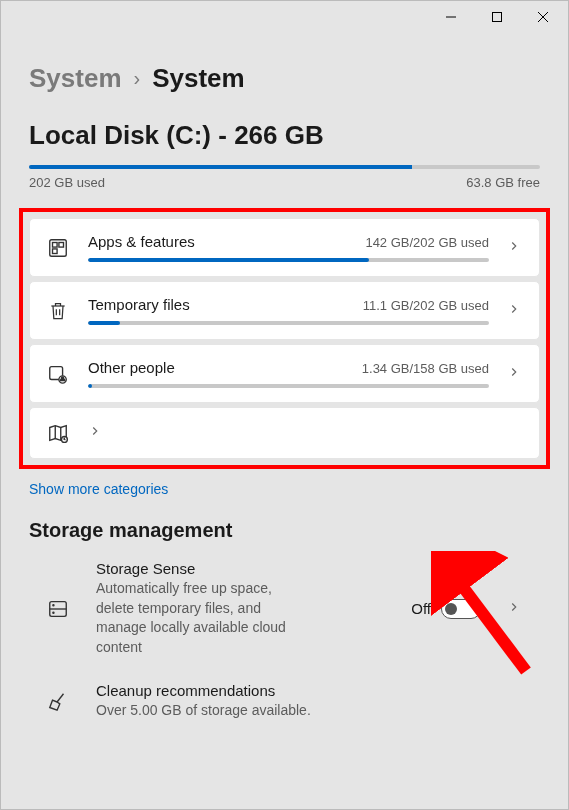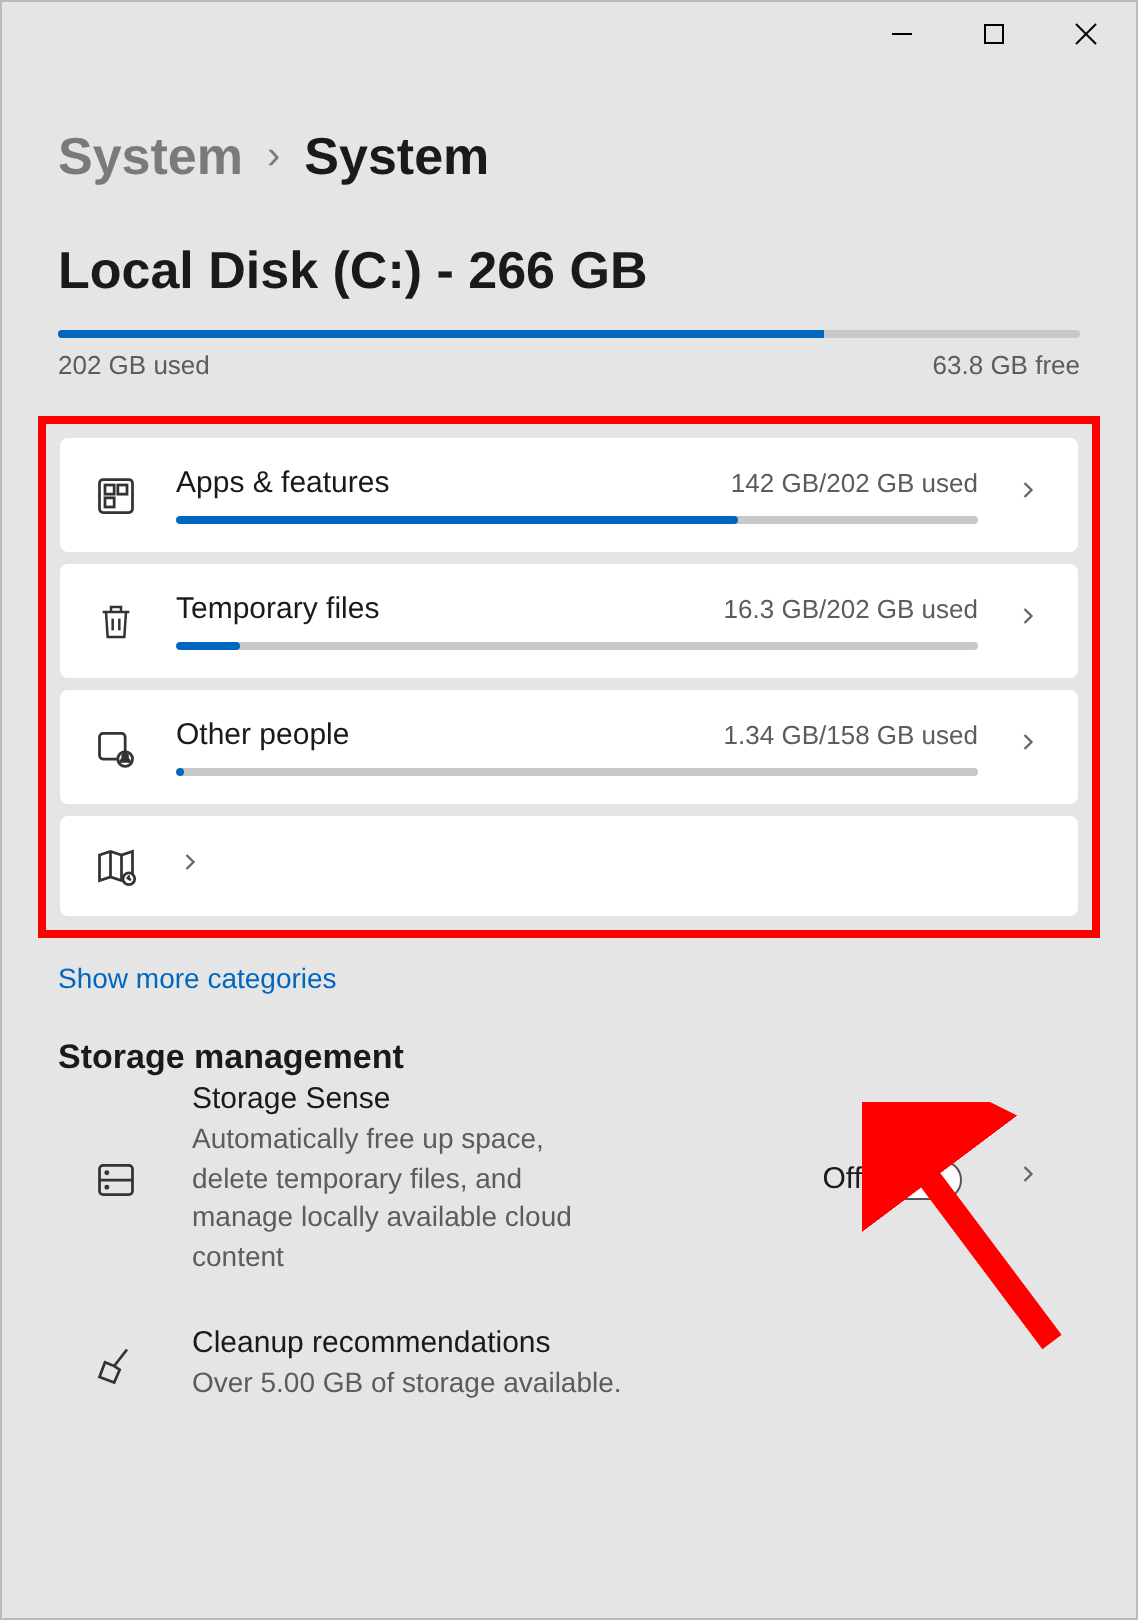--- a/index.html
+++ b/index.html
@@ -22,21 +22,21 @@
     .card:last-child { margin-bottom: 0; }
     .card-icon { width: 24px; display: flex; justify-content: center; color: #333; flex-shrink: 0; }
     .card-body { flex: 1; }
     .card-row1 { display: flex; justify-content: space-between; align-items: baseline; margin-bottom: 8px; }
     .card-title { font-size: 15px; }
     .card-usage { font-size: 13px; color: #5c5c5c; }
     .card-bar { height: 4px; background: #c8c8c8; border-radius: 2px; overflow: hidden; }
     .card-fill { height: 100%; background: #0067c0; border-radius: 2px; }
     .card-chev { color: #666; flex-shrink: 0; }
     .show-more { color: #0067c0; font-size: 14px; margin: 12px 0 22px 0; cursor: pointer; }
-    .section-h { font-size: 17px; font-weight: 600; }
+    .section-h { font-size: 20px; font-weight: 600; margin-bottom: 16px; }
     .mgmt-card { border: 1px solid #e5e5e5; border-radius: 5px; padding: 1px 18px 18px 16px; display: flex; align-items: center; gap: 26px; margin-bottom: 4px; cursor: pointer; }
     .mgmt-icon { width: 24px; display: flex; justify-content: center; color: #333; flex-shrink: 0; }
     .mgmt-body { flex: 1; }
     .mgmt-title { font-size: 15px; margin-bottom: 2px; }
     .mgmt-desc { font-size: 14px; color: #5c5c5c; max-width: 200px; line-height: 1.4; }
     .toggle-wrap { display: flex; align-items: center; gap: 10px; }
     .toggle-label { font-size: 15px; }
     .toggle { width: 40px; height: 20px; border: 1px solid #555; border-radius: 10px; position: relative; background: #fff; }
     .toggle-knob { width: 12px; height: 12px; background: #555; border-radius: 50%; position: absolute; left: 3px; top: 3px; }
     .arrow-annot { position: absolute; pointer-events: none; }
@@ -111,21 +111,21 @@
               <polyline points="4 6 20 6"></polyline>
               <path d="M18 6 L17 21 H7 L6 6"></path>
               <path d="M9 6 V3 H15 V6"></path>
               <line x1="10" y1="10" x2="10" y2="17"></line>
               <line x1="14" y1="10" x2="14" y2="17"></line>
             </svg>
           </div>
           <div class="card-body">
             <div class="card-row1">
               <span class="card-title">Temporary files</span>
-              <span class="card-usage">16.3 GB/202 GB used</span>
+              <span class="card-usage">11.1 GB/202 GB used</span>
             </div>
             <div class="card-bar">
               <div class="card-fill" style="width:8%"></div>
             </div>
           </div>
           <div class="card-chev"><svg width="14" height="14" viewBox="0 0 24 24" fill="none" stroke="#666" stroke-width="2">
               <polyline points="9 6 15 12 9 18"></polyline>
             </svg></div>
         </div>
         <div class="card">

